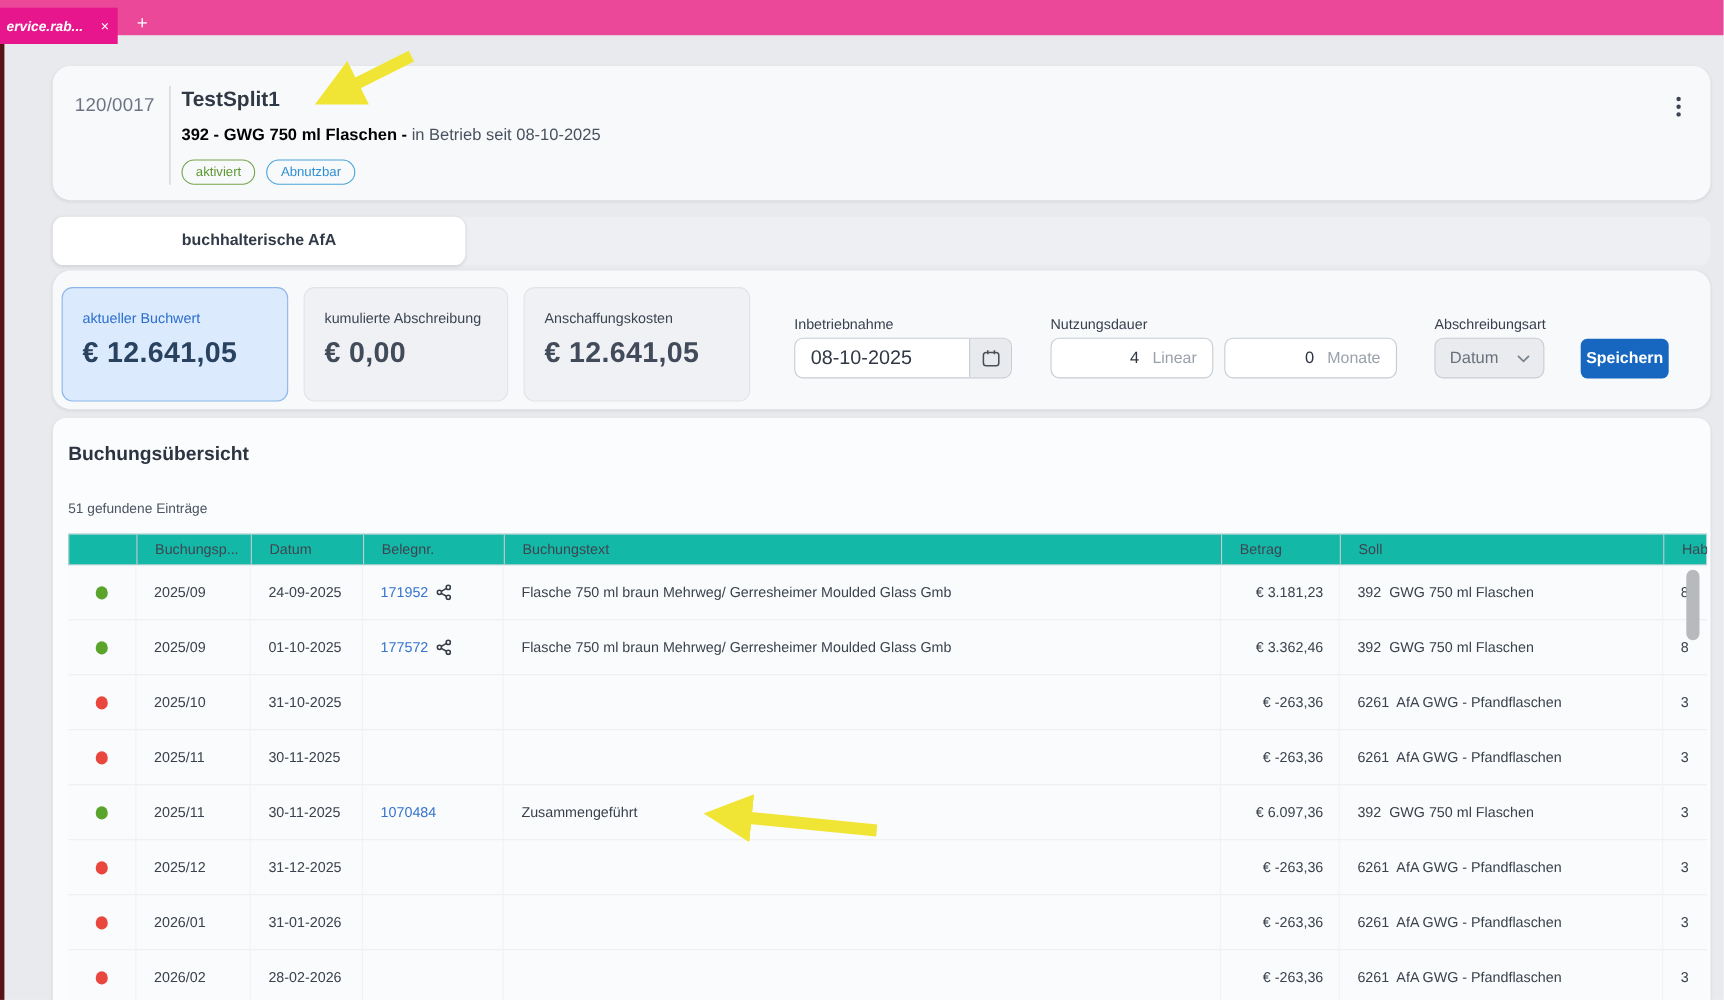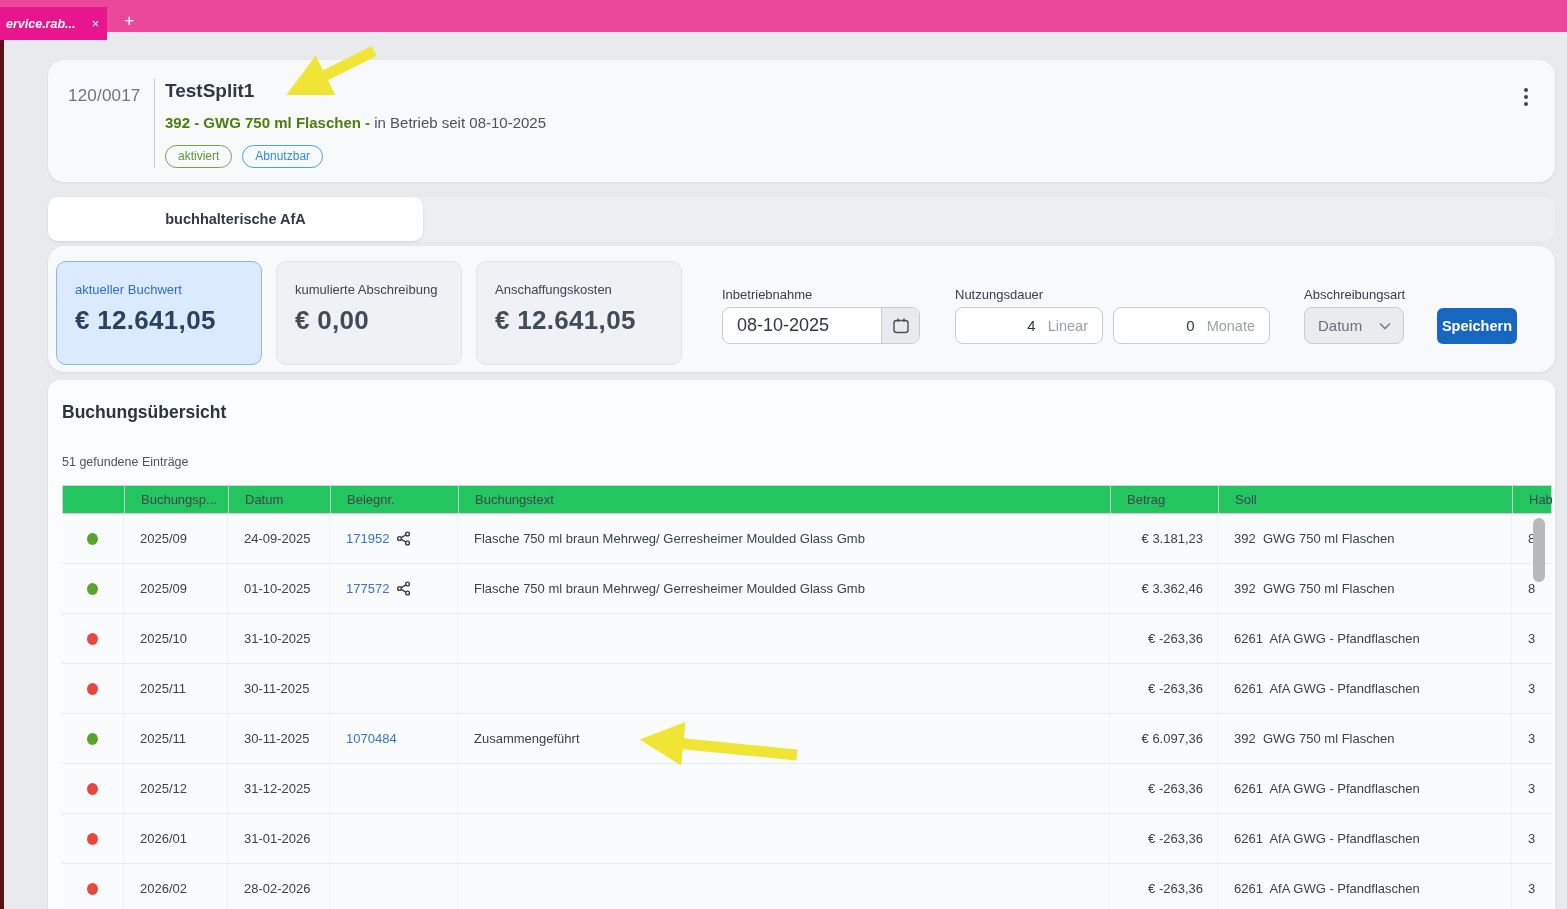--- a/index.html
+++ b/index.html
@@ -24,21 +24,21 @@
   
   .edge-strip { position:absolute; left:0; top:40px; width:4px; height:869px; background:#591318; }
 
   
   .card { background:#f8f9fb; border-radius:16px; box-shadow:0 1px 3px rgba(20,30,50,.08); }
   .header-card { position:absolute; left:48px; top:60px; width:1507px; height:122px; }
   .asset-no { position:absolute; left:20px; top:26px; font-size:17px; color:#6d7584; letter-spacing:.2px; }
   .hdr-divider { position:absolute; left:106px; top:18px; width:1px; height:90px; background:#c9cdd4; }
   .hdr-title { position:absolute; left:117px; top:20px; font-size:19px; font-weight:700; color:#2f3845; }
   .hdr-sub { position:absolute; left:117px; top:54px; font-size:15px; color:#4a5260; }
-  .hdr-sub b { font-weight:600; color:#4d7c0f;margin-top:28px; }
+  .hdr-sub b { font-weight:600; color:#000000;margin-top:28px; }
   .badges { position:absolute; left:117px; top:85px; display:flex; gap:10px; }
   .pill { font-size:12px; padding:3px 12px 4px; border-radius:12px; background:transparent; }
   .pill.green { color:#5d9732; border:1px solid #76a24b; }
   .pill.blue  { color:#2f8fd0; border:1px solid #4aa3d8; }
   .kebab { position:absolute; right:20px; top:24px; width:18px; height:26px; display:flex;
     flex-direction:column; align-items:center; justify-content:center; gap:3px; cursor:pointer; }
   .kebab i { width:4px; height:4px; border-radius:50%; background:#3e4552; }
 
   
   .tabstrip { position:absolute; left:48px; top:197px; width:1507px; height:44px;
@@ -80,21 +80,21 @@
   .save-btn { position:absolute; left:1389px; top:62px; width:80px; height:36px;
     background:var(--accent-blue,#1767c1); color:#fff; font-size:14.5px; font-weight:600;
     border:none; border-radius:6px; cursor:pointer; }
 
   
   .bookings-card { position:absolute; left:48px; top:380px; width:1507px; height:529px;
     background:#fbfcfd; border-radius:12px 12px 0 0; box-shadow:0 1px 3px rgba(20,30,50,.08); overflow:hidden; }
   .bk-title { position:absolute; left:14px; top:22px; font-size:17.5px; font-weight:700; color:#2b3440; }
   .bk-count { position:absolute; left:14px; top:75px; font-size:12.5px; color:#4b5563; }
   .tablewrap { position:absolute; left:14px; top:105px; width:1490px; height:424px; overflow:hidden; }
-  .thead { display:flex; height:29px; background:#22c55e; border:1px solid #cfd4da; }
+  .thead { display:flex; height:29px; background:#14b8a6; border:1px solid #cfd4da; }
   .th { font-size:13px; color:#3e4653; display:flex; align-items:center; padding-left:16px;
     border-right:1px solid #c5cad1; overflow:hidden; white-space:nowrap; flex:none; }
   .th:last-child { border-right:none; }
   .trow { display:flex; height:50px; border-bottom:1px solid #e8ebee; background:#fafbfc; }
   .td { font-size:13px; color:#3a424d; display:flex; align-items:center; padding-left:16px;
     border-right:1px solid #f0f2f5; overflow:hidden; white-space:nowrap; flex:none; }
   .td:last-child { border-right:none; }
   .c-status { width:62px; justify-content:center; padding-left:0; }
   .c-period { width:104px; }
   .c-date   { width:102px; }

